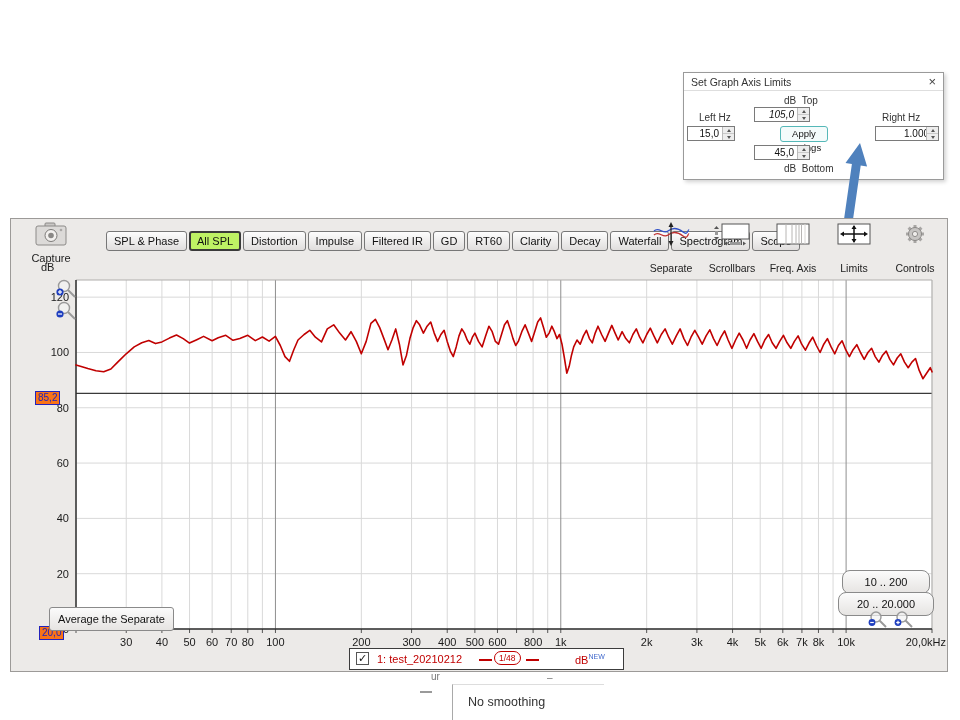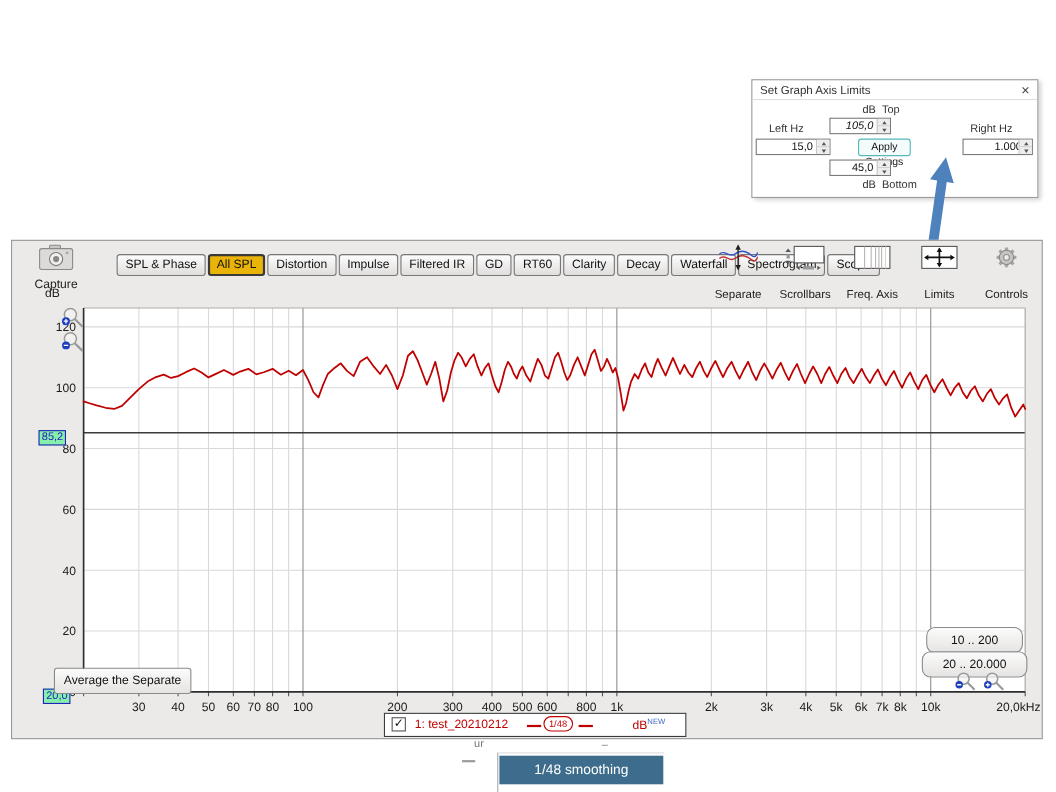--- a/index.html
+++ b/index.html
@@ -9,34 +9,34 @@
   #app-window{position:absolute;left:10px;top:218px;width:938px;height:454px;
     background:#eceae8;border:1px solid #9c9a98;box-sizing:border-box;}
   
   #capture{left:12px;top:2px;width:56px;text-align:center;}
   #capture .cap-label{font-size:11px;color:#222;margin-top:1px;}
   #axis-unit{left:30px;top:42px;font-size:11px;color:#222;}
   
   #tabs{left:95px;top:12px;display:flex;gap:2px;}
   .tab{font-size:11px;color:#111;padding:3px 7px;border:1px solid #777;border-radius:3px;
     background:linear-gradient(#fdfdfd,#e0dedd);white-space:nowrap;cursor:default;}
-  .tab.selected{background:#eab308;border:2px solid #3a3a3a;padding:2px 6px;}
+  .tab.selected{background:#bef264;border:2px solid #3a3a3a;padding:2px 6px;}
   
   #toolbar{right:6px;top:3px;display:flex;gap:9px;}
   .tool{width:52px;text-align:center;}
   .tool .t-label{font-size:10.5px;color:#222;margin-top:16px;white-space:nowrap;}
   .tool svg{display:block;margin:0 auto;}
   
   #plot-svg{position:absolute;left:25px;top:52px;}
   .btn{border:1px solid #8a8a8a;background:linear-gradient(#fbfbfb,#e6e4e2);
     font-size:11px;color:#111;padding:5px 8px;border-radius:3px;white-space:nowrap;}
   #avg-btn{left:38px;top:388px;}
   #range1-btn{left:831px;top:351px;border-radius:8px;width:70px;text-align:center;}
   #range2-btn{left:827px;top:373px;border-radius:8px;width:78px;text-align:center;}
-  .cursor-box{background:#86efac;border:1px solid #2323bb;color:#2323bb;font-size:10px;
+  .cursor-box{background:#f97316;border:1px solid #2323bb;color:#2323bb;font-size:10px;
     padding:0 2px;line-height:12px;}
   #cursor-y{left:24px;top:172px;}
   #cursor-x{left:28px;top:407px;}
   .zoom-ic{position:absolute;}
   
   #legend{left:338px;top:429px;width:275px;height:22px;background:#fff;border:1.5px solid #3c3c3c;
     box-sizing:border-box;}
   #legend .cbx{position:absolute;left:6px;top:3px;width:13px;height:13px;border:1.5px solid #555;
     background:#fff;box-sizing:border-box;font-size:11px;line-height:10px;text-align:center;color:#111;}
   #legend .tname{position:absolute;left:27px;top:4px;font-size:11px;color:var(--legend-red,#c00000);}
@@ -87,21 +87,21 @@
   </span>
   <div class="spin" style="left:70px;top:34px;width:56px;font-style:italic;">
     <span class="spin-val">105,0</span>
     <span class="spin-btns">
         <i class="up"></i>
         <i class="dn"></i>
       </span>
   </div>
 
   <span class="d-label" style="left:15px;top:39px;">Left Hz</span>
-  <div class="spin" style="left:3px;top:53px;width:68px;">
+  <div class="spin" style="left:3px;top:53px;width:48px;">
     <span class="spin-val">15,0</span>
     <span class="spin-btns">
         <i class="up"></i>
         <i class="dn"></i>
       </span>
   </div>
 
   <div id="apply-btn">Apply Settings</div>
 
   <span class="d-label" style="left:198px;top:39px;">Right Hz</span>
@@ -366,15 +366,14 @@
     <span class="sline" style="left:176px;"></span>
     <span class="unit"><span>dB</span><sup>NEW</sup></span>
   </div>
 </div>
 
 <span class="frag" style="left:431px;top:671px;">ur</span>
 <span class="frag" style="left:547px;top:672px;">–</span>
 <div id="frag-line"></div>
 
 <div id="smoothing-menu" class="abs">
-  <div class="mi hl">1/48 smoothing</div>
   <div class="mi plain">No smoothing</div>
 </div>
 
 </body></html>

